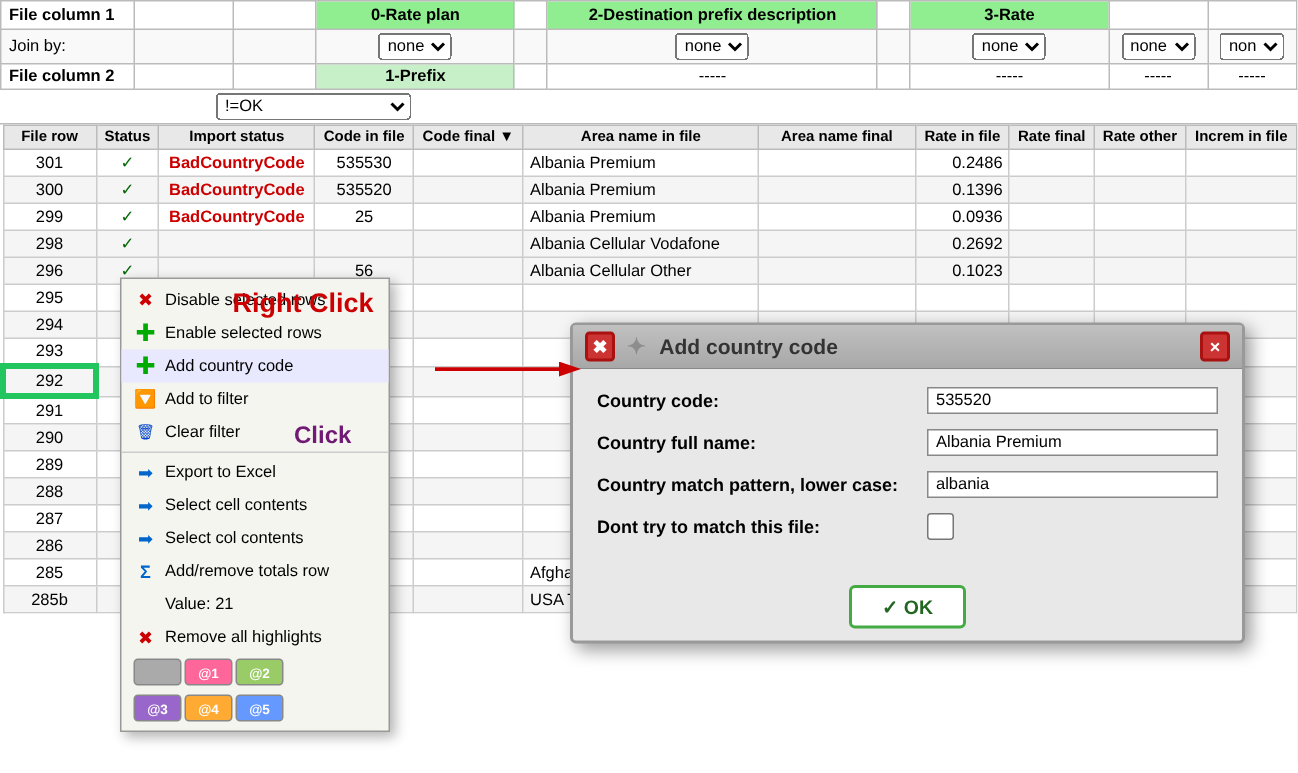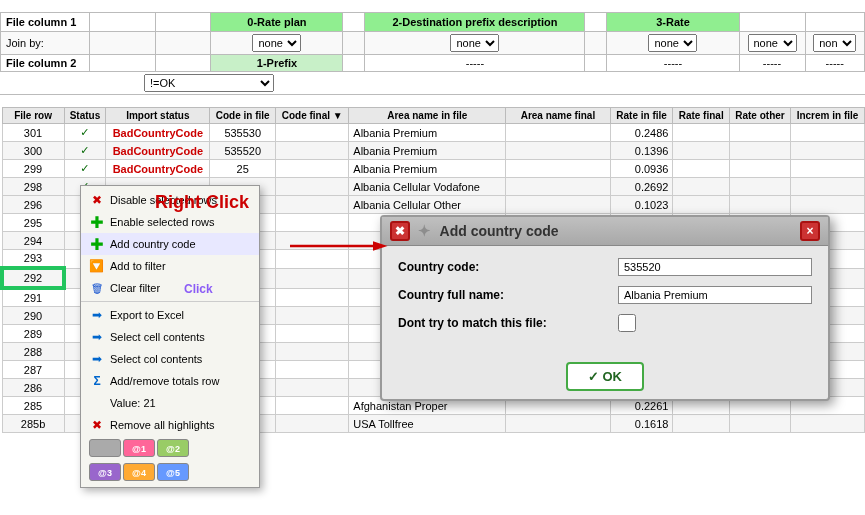--- a/index.html
+++ b/index.html
@@ -2,21 +2,21 @@
 <html><head>
   <meta charset="utf-8">
   <style>
     * { box-sizing: border-box; margin: 0; padding: 0; }
     body { font-family: Arial, sans-serif; font-size: 11px; background: #f0f0f0; width: 865px; height: 515px; overflow: hidden; position: relative; }
 
     
     .main-table-area { position: absolute; top: 0; left: 0; width: 865px; height: 515px; background: #fff; }
 
     
-    table { border-collapse: collapse; width: 100%; font-size: 11px; margin-top: 12px; }
+    table { border-collapse: collapse; width: 100%; font-size: 11px; }
     td, th { border: 1px solid #ccc; padding: 2px 4px; white-space: nowrap; }
     th { background: #e8e8e8; font-weight: bold; text-align: center; font-size: 10px; }
     tr:nth-child(even) { background: #f9f9f9; }
 
     .top-table { width: 100%; border-collapse: collapse; }
     .top-table td, .top-table th { border: 1px solid #bbb; padding: 2px 5px; font-size: 11px; }
 
     
     .context-menu {
       position: absolute;
@@ -49,24 +49,24 @@
       top: 192px;
       left: 155px;
       font-size: 18px;
       font-weight: bold;
       color: #cc0000;
       z-index: 200;
     }
     .label-click {
       position: absolute;
       top: 282px;
-      left: 184px;
-      font-size: 12px;
+      left: 196px;
+      font-size: 16px;
       font-weight: bold;
-      color: #8b5cf6;
+      color: #701a75;
       z-index: 200;
     }
     .arrow {
       position: absolute;
       top: 236px;
       left: 290px;
       z-index: 200;
     }
 
     
@@ -556,20 +556,24 @@
   <div class="dialog-body">
     <div class="dialog-row">
       <span class="dialog-label">Country code:</span>
       <input type="text" class="dialog-input" value="535520" style="">
     </div>
     <div class="dialog-row">
       <span class="dialog-label">Country full name:</span>
       <input type="text" class="dialog-input" value="Albania Premium" style="">
     </div>
     <div class="dialog-row">
+      <span class="dialog-label">Country match pattern, lower case:</span>
+      <input type="text" class="dialog-input" value="albania" style="">
+    </div>
+    <div class="dialog-row">
       <span class="dialog-label">Dont try to match this file:</span>
       <input type="checkbox" class="dialog-checkbox" style="">
     </div>
   </div>
   <div class="dialog-footer">
     <button class="ok-btn">✓ OK</button>
   </div>
 </div>
 
 </body></html>

